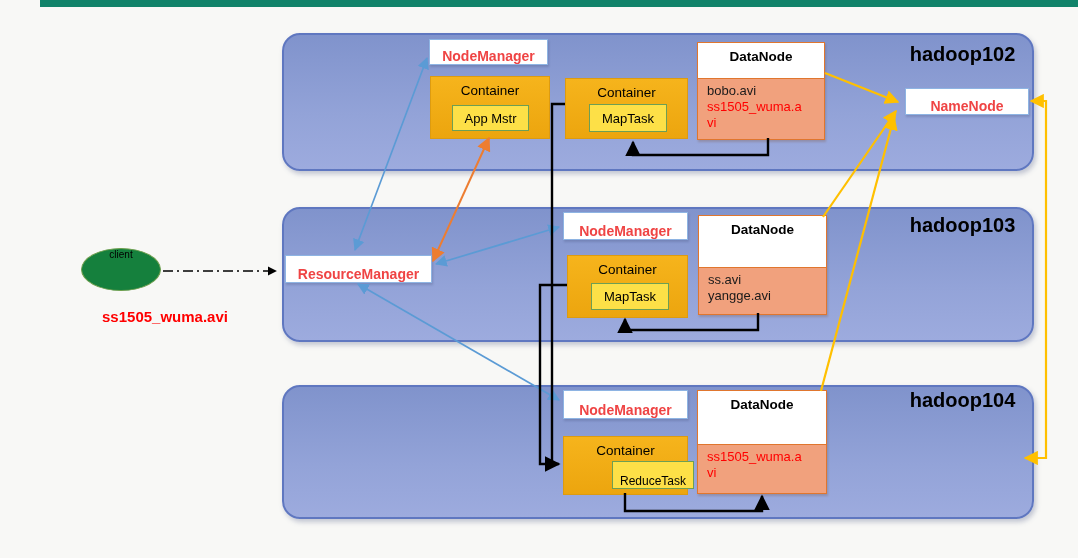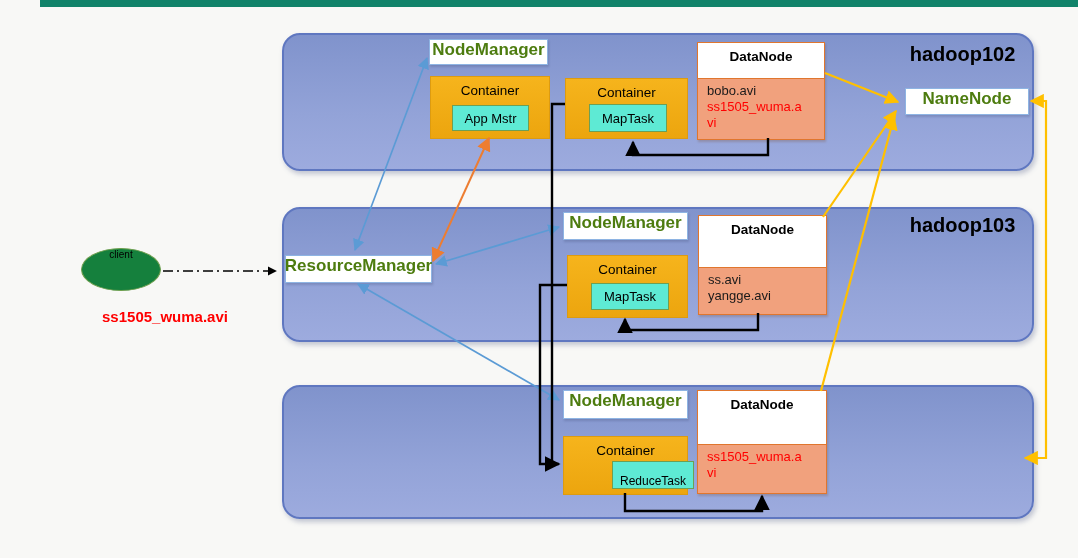--- a/index.html
+++ b/index.html
@@ -28,36 +28,36 @@
   .cluster-title{
     position:absolute;
     font-size:20px;font-weight:bold;color:#000;
     text-align:center;
   }
   
   .wbox{
     position:absolute;
     background:#ffffff;
     border:1.5px solid #8eb4e3;
-    display:flex;align-items:flex-start;justify-content:center;
-    font-size:17px;font-weight:bold;color:#4d7c0f;
+    display:flex;align-items:flex-end;justify-content:center;
+    font-size:14px;font-weight:bold;color:#ef4444;
     box-shadow:1px 2px 2px rgba(60,70,110,0.25);
   }
   
   .container-box{
     position:absolute;
     background:linear-gradient(180deg,#f6b41c,#eca50e);
     border:1px solid #dd9b10;
     text-align:center;
     font-size:13.5px;color:#000;
   }
   .container-label{margin-top:6px;}
   .task-box{
     position:absolute;
-    background:#5eead4;
+    background:#fde047;
     border:1px solid #6d9f54;
     display:flex;align-items:center;justify-content:center;
     font-size:13px;color:#000;
   }
   .task-small{font-size:12px;}
   
   .datanode{
     position:absolute;
     border:1.5px solid #e0762e;
     background:#ffffff;
@@ -110,20 +110,21 @@
 <div class="canvas">
 
   <div class="topbar"></div>
 
   <div class="cluster" style="left:282px;top:33px;width:748px;height:134px;"></div>
   <div class="cluster" style="left:282px;top:207px;width:748px;height:131px;"></div>
   <div class="cluster" style="left:282px;top:385px;width:748px;height:130px;"></div>
 
   <div class="cluster-title" style="left:895px;top:43px;width:135px;">hadoop102</div>
   <div class="cluster-title" style="left:895px;top:214px;width:135px;">hadoop103</div>
+  <div class="cluster-title" style="left:895px;top:389px;width:135px;">hadoop104</div>
 
   <div class="wbox" style="left:429px;top:39px;width:117px;height:24px;">
     <span>NodeManager</span>
   </div>
 
   <div class="container-box" style="left:430px;top:76px;width:118px;height:61px;">
     <div class="container-label">Container</div>
   </div>
   <div class="task-box" style="left:452px;top:105px;width:75px;height:24px;">
     <span>App Mstr</span>

